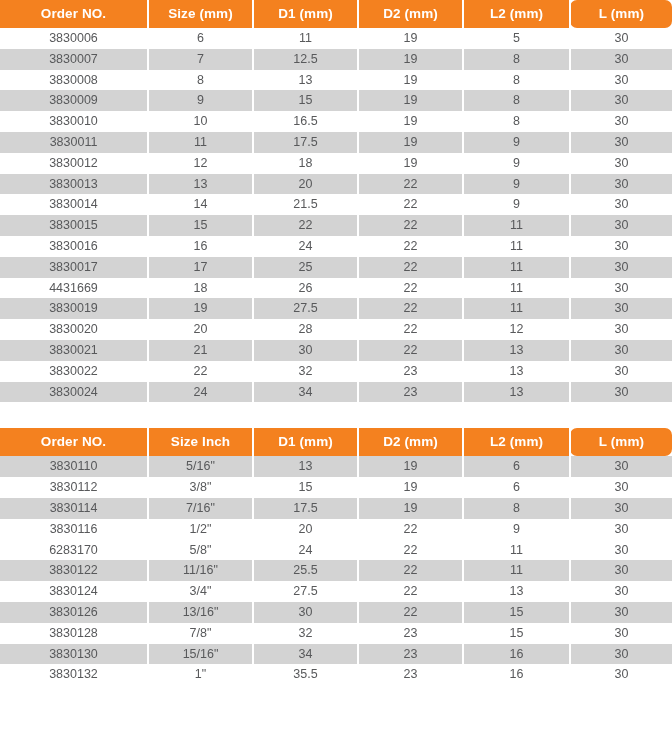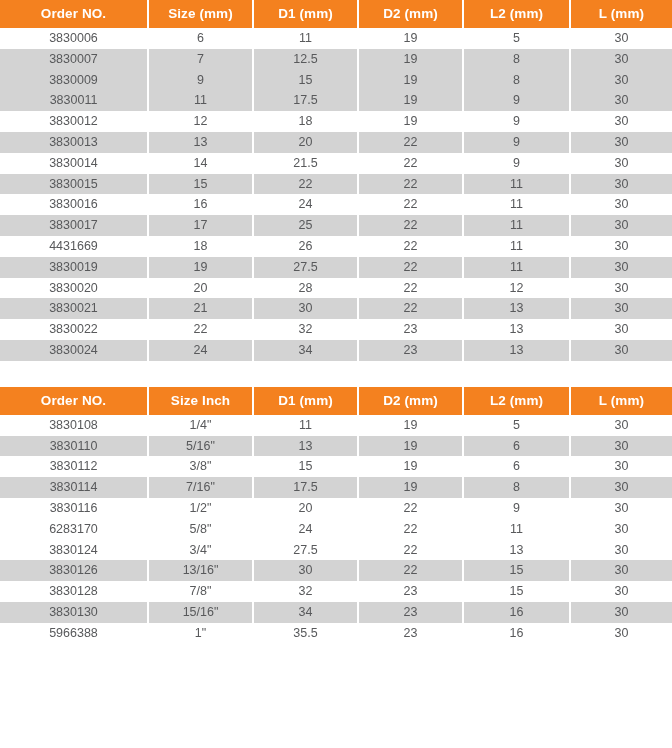--- a/index.html
+++ b/index.html
@@ -34,20 +34,21 @@
     letter-spacing: 0.1px;
     height: 28px;
     line-height: 28px;
     padding: 0;
     text-align: center;
     border-right: 2px solid #ffffff;
     white-space: nowrap;
   }
   table.spec thead th:last-child {
     border-right: none;
+    border-radius: 7px;
   }
   table.spec tbody td {
     font-size: 12.5px;
     color: #58595b;
     height: 20.8px;
     line-height: 20.8px;
     padding: 0;
     text-align: center;
     border-right: 2px solid #ffffff;
     white-space: nowrap;
@@ -108,24 +109,40 @@
           <td>30</td>
         </tr>
         <tr class="even">
           <td>3830007</td>
           <td>7</td>
           <td>12.5</td>
           <td>19</td>
           <td>8</td>
           <td>30</td>
         </tr>
+        <tr class="odd">
+          <td>3830008</td>
+          <td>8</td>
+          <td>13</td>
+          <td>19</td>
+          <td>8</td>
+          <td>30</td>
+        </tr>
         <tr class="even">
           <td>3830009</td>
           <td>9</td>
           <td>15</td>
+          <td>19</td>
+          <td>8</td>
+          <td>30</td>
+        </tr>
+        <tr class="odd">
+          <td>3830010</td>
+          <td>10</td>
+          <td>16.5</td>
           <td>19</td>
           <td>8</td>
           <td>30</td>
         </tr>
         <tr class="even">
           <td>3830011</td>
           <td>11</td>
           <td>17.5</td>
           <td>19</td>
           <td>9</td>
@@ -245,28 +262,20 @@
       <tr>
         <th>Order NO.</th>
         <th>Size Inch</th>
         <th>D1 (mm)</th>
         <th>D2 (mm)</th>
         <th>L2 (mm)</th>
         <th>L (mm)</th>
       </tr>
     </thead>
     <tbody id="imperial-body">
-        <tr class="odd">
-          <td>3830108</td>
-          <td>1/4"</td>
-          <td>11</td>
-          <td>19</td>
-          <td>5</td>
-          <td>30</td>
-        </tr>
         <tr class="even">
           <td>3830110</td>
           <td>5/16"</td>
           <td>13</td>
           <td>19</td>
           <td>6</td>
           <td>30</td>
         </tr>
         <tr class="odd">
           <td>3830112</td>
@@ -293,20 +302,28 @@
           <td>30</td>
         </tr>
         <tr class="odd">
           <td>6283170</td>
           <td>5/8"</td>
           <td>24</td>
           <td>22</td>
           <td>11</td>
           <td>30</td>
         </tr>
+        <tr class="even">
+          <td>3830122</td>
+          <td>11/16"</td>
+          <td>25.5</td>
+          <td>22</td>
+          <td>11</td>
+          <td>30</td>
+        </tr>
         <tr class="odd">
           <td>3830124</td>
           <td>3/4"</td>
           <td>27.5</td>
           <td>22</td>
           <td>13</td>
           <td>30</td>
         </tr>
         <tr class="even">
           <td>3830126</td>
@@ -326,21 +343,21 @@
         </tr>
         <tr class="even">
           <td>3830130</td>
           <td>15/16"</td>
           <td>34</td>
           <td>23</td>
           <td>16</td>
           <td>30</td>
         </tr>
         <tr class="odd">
-          <td>5966388</td>
+          <td>3830132</td>
           <td>1"</td>
           <td>35.5</td>
           <td>23</td>
           <td>16</td>
           <td>30</td>
         </tr>
       </tbody>
   </table>
 
 </div>

